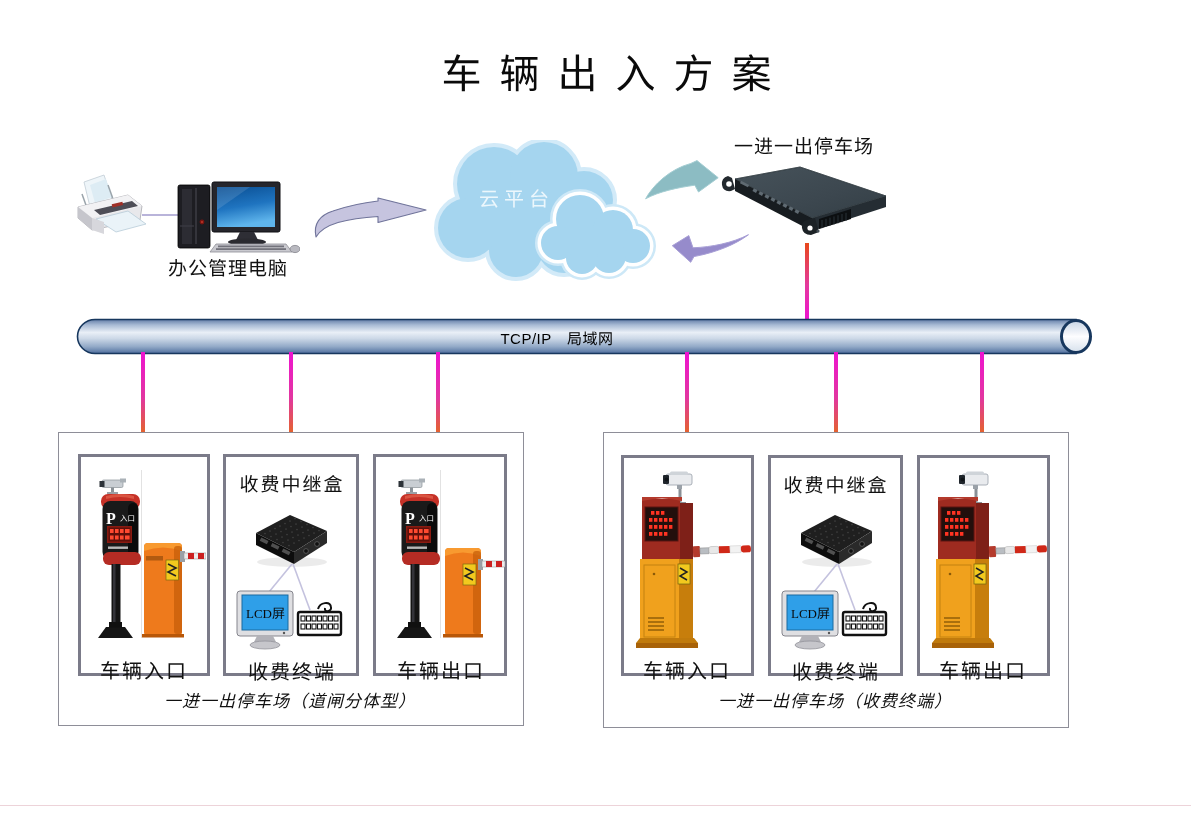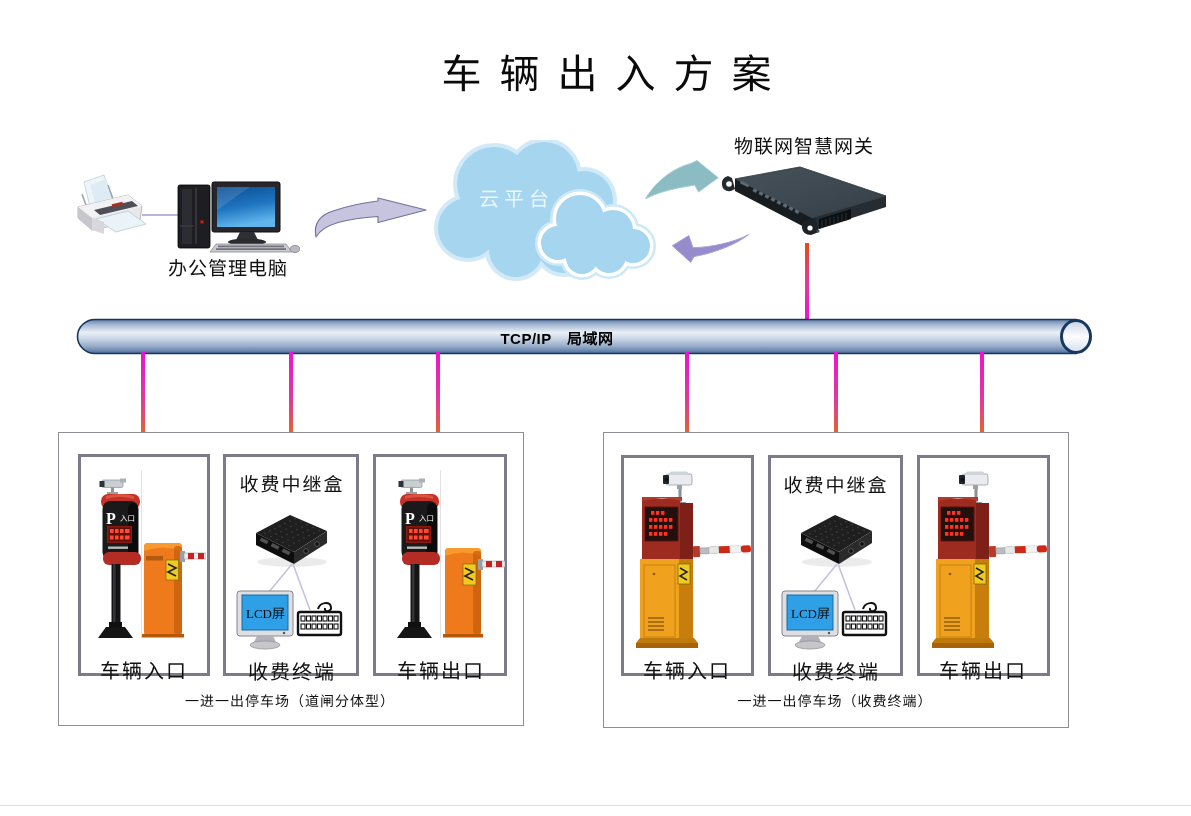--- a/index.html
+++ b/index.html
@@ -3,28 +3,28 @@
 <meta charset="utf-8">
 <style>
   html,body{margin:0;padding:0;background:#ffffff;}
   .canvas{position:relative;width:1191px;height:816px;background:#ffffff;overflow:hidden;
           font-family:"Liberation Serif", serif;color:#111;}
   .abs{position:absolute;}
   .title{left:40px;top:52px;width:1151px;text-align:center;font-size:40px;line-height:46px;
          letter-spacing:18px;color:#0a0a0a;font-weight:300;}
   .dev-label{font-size:19px;line-height:22px;text-align:center;white-space:nowrap;letter-spacing:1px;}
   .cloud-label{font-size:20px;letter-spacing:5px;color:#f3fafe;opacity:.92;}
-  .pipe-label{font-family:"Liberation Sans", sans-serif;font-weight:bold;font-size:15px;
+  .pipe-label{font-family:"Liberation Sans", sans-serif;font-weight:normal;font-size:15px;
               letter-spacing:.5px;color:#000;white-space:nowrap;}
   .drop{width:4px;height:102px;background:linear-gradient(180deg,#ee12d0 0%,#e236a0 45%,#e4642a 80%,#e05f10 100%);}
   .uplink{width:4px;height:77px;background:linear-gradient(180deg,#e8481a 0%,#e4399e 55%,#ee12d0 100%);}
   .groupbox{border:1px solid #8e8e98;background:#ffffff;}
   .innerbox{border:3px solid #7b7b89;background:#ffffff;box-sizing:border-box;}
   .boxlabel{font-size:20px;line-height:23px;text-align:center;white-space:nowrap;letter-spacing:2px;margin-top:10px;}
-  .caption{font-size:14px;line-height:24px;text-align:center;white-space:nowrap;letter-spacing:1px;}
+  .caption{font-size:17px;line-height:24px;text-align:center;white-space:nowrap;letter-spacing:1px;font-style:italic;}
   .footer-line{left:0;top:805px;width:1191px;height:1px;background:#edd3d9;}
   svg{display:block;overflow:hidden;}
   svg text{font-family:"Liberation Serif", serif;}
 </style>
 </head>
 <body>
 
 <div class="canvas">
 
   <div class="abs title">车辆出入方案</div>
@@ -159,21 +159,21 @@
   <svg class="abs" style="left:660px;top:226px;" width="96" height="44" viewBox="0 0 96 44">
     <path d="M 88.5 8.7
              C 72 17, 52 21, 33 21.8
              L 28.8 9.6
              L 12.3 19.7
              L 30.7 36.3
              L 34 30.6
              C 58 26, 76 18, 88.5 8.7 Z" fill="#968bcb" stroke="#a89fd6" stroke-width="1"></path>
   </svg>
 
-  <div class="abs dev-label" style="left:712px;top:136px;width:184px;letter-spacing:1px;">物联网智慧网关</div>
+  <div class="abs dev-label" style="left:712px;top:136px;width:184px;letter-spacing:1px;">一进一出停车场</div>
   <svg class="abs" style="left:715px;top:160px;" width="180" height="92" viewBox="0 0 180 92">
     <defs>
       <linearGradient id="gwTop" x1="0" y1="0" x2="1" y2="1">
         <stop offset="0" stop-color="#46525a"></stop>
           <stop offset="0.6" stop-color="#3c474f"></stop>
           <stop offset="1" stop-color="#333e45"></stop>
       </linearGradient>
     </defs>
     <g>
 

